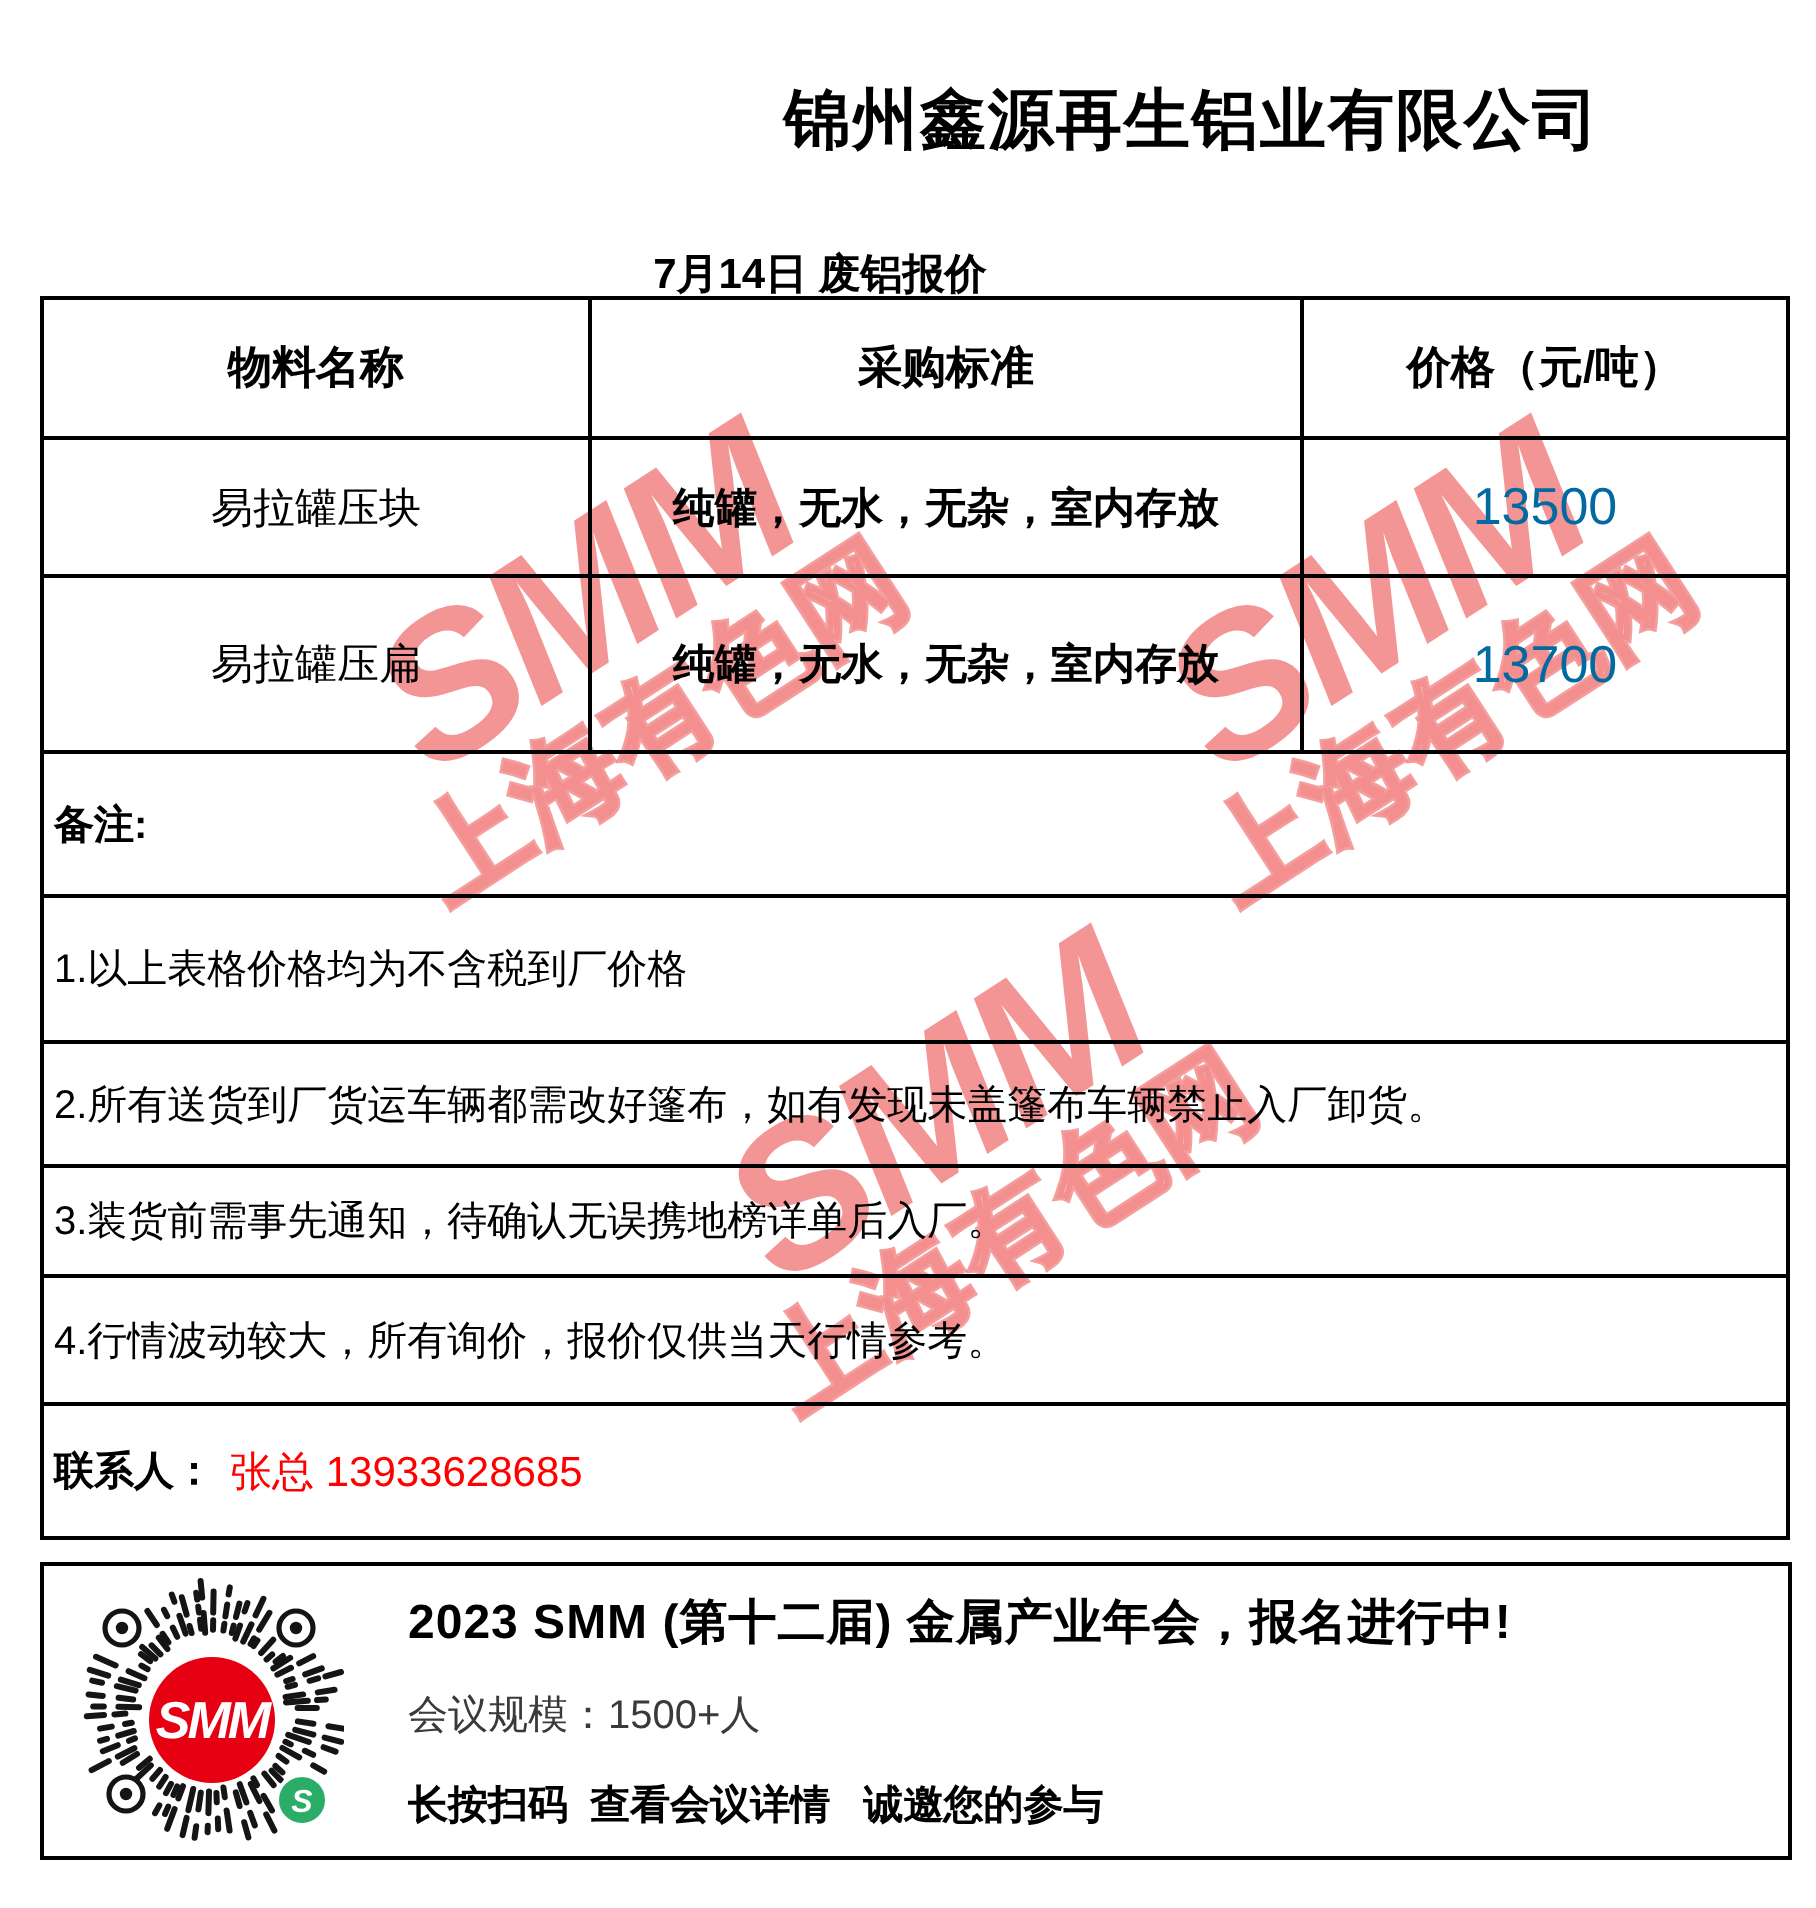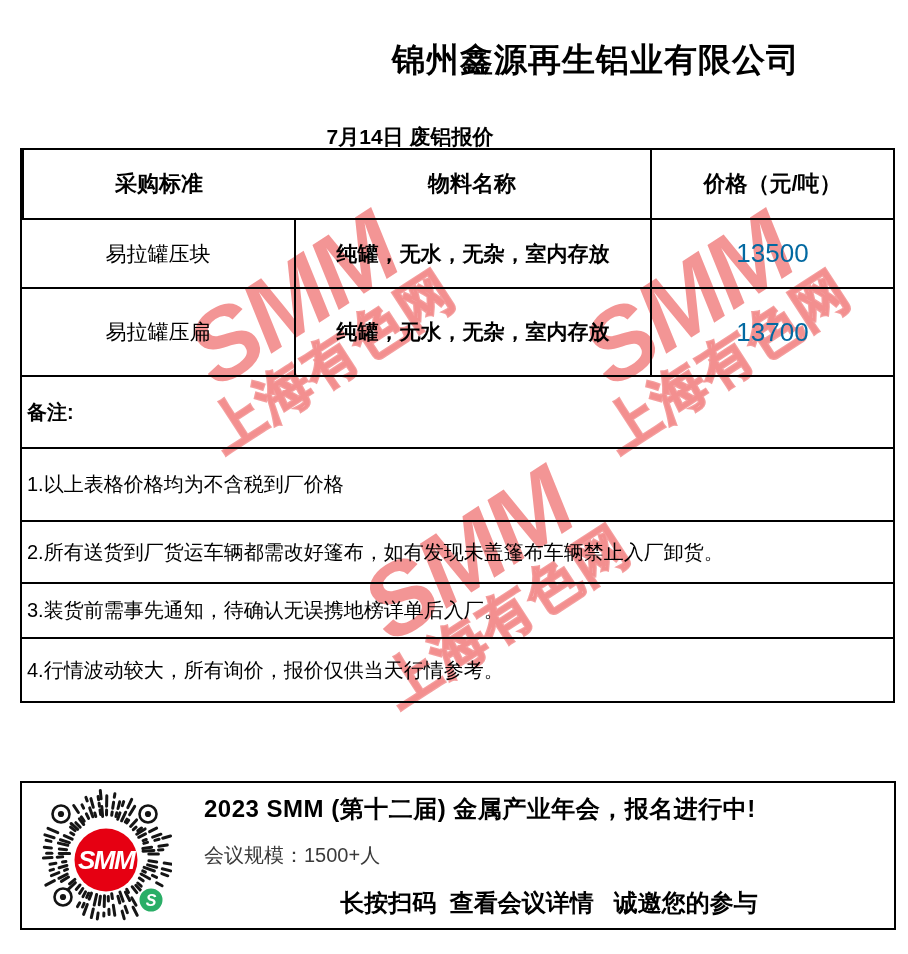--- a/index.html
+++ b/index.html
@@ -44,21 +44,21 @@
   .note-text{font-size:20px;}
   .contact-label{font-size:20px;font-weight:800;}
   .contact-value{font-size:21px;color:#ff0000;margin-left:8px;}
 
   
   .banner{position:absolute;left:20px;top:781px;width:876px;height:149px;border:2px solid #000;box-sizing:border-box;z-index:2;background:#fff;display:flex;align-items:center;}
   .qr-wrap{width:132px;height:136px;margin-left:18px;flex:0 0 auto;}
   .banner-text{margin-left:32px;flex:1;}
   .banner-title{font-size:24px;font-weight:800;letter-spacing:0.5px;}
   .banner-scale{font-size:20px;color:#3a3a3a;margin-top:17px;white-space:pre-wrap;}
-  .banner-cta{font-size:24px;font-weight:800;margin-top:18px;white-space:pre-wrap;text-align:center;}
+  .banner-cta{font-size:20px;font-weight:800;margin-top:18px;white-space:pre-wrap;}
 </style>
 </head>
 <body>
 
 <div class="wm wm1">
   <div class="wm-brand">SMM</div>
   <div class="wm-site">上海有色网</div>
 </div>
 <div class="wm wm2">
   <div class="wm-brand">SMM</div>
@@ -74,22 +74,22 @@
 </div>
 
 <div class="heading">
   <h1 class="doc-title">锦州鑫源再生铝业有限公司</h1>
   <div class="doc-subtitle">7月14日 废铝报价</div>
 </div>
 
 <div class="price-table">
 
   <div class="trow h-head">
+    <div class="cell th c1">物料名称</div>
     <div class="cell th c2">采购标准</div>
-    <div class="cell th c1">物料名称</div>
     <div class="cell th c3">价格（元/吨）</div>
   </div>
 
   <div class="trow h-r1">
     <div class="cell td-name c1">易拉罐压块</div>
     <div class="cell td-std c2">纯罐，无水，无杂，室内存放</div>
     <div class="cell td-price c3">13500</div>
   </div>
 
   <div class="trow h-r2">
@@ -111,20 +111,26 @@
   </div>
 
   <div class="trow full h-n3">
     <div class="cell note-text">3.装货前需事先通知，待确认无误携地榜详单后入厂。</div>
   </div>
 
   <div class="trow full h-n4">
     <div class="cell note-text">4.行情波动较大，所有询价，报价仅供当天行情参考。</div>
   </div>
 
+  <div class="trow full h-ct">
+    <div class="cell">
+      <span class="contact-label">联系人：</span>
+      <span class="contact-value">张总 13933628685</span>
+    </div>
+  </div>
 </div>
 
 <div class="banner">
   <div class="qr-wrap">
     <svg width="132" height="136" viewBox="0 0 132 136" xmlns="http://www.w3.org/2000/svg">
       <g id="qr-dashes">
           <line x1="108.8" y1="66.0" x2="118.4" y2="66.0" stroke="#151515" stroke-width="3" stroke-linecap="round"></line>
           <line x1="108.9" y1="72.7" x2="116.7" y2="73.9" stroke="#151515" stroke-width="3" stroke-linecap="round"></line>
           <line x1="124.2" y1="75.1" x2="133.7" y2="76.6" stroke="#151515" stroke-width="3" stroke-linecap="round"></line>
           <line x1="107.6" y1="76.9" x2="116.7" y2="79.3" stroke="#151515" stroke-width="3" stroke-linecap="round"></line>

